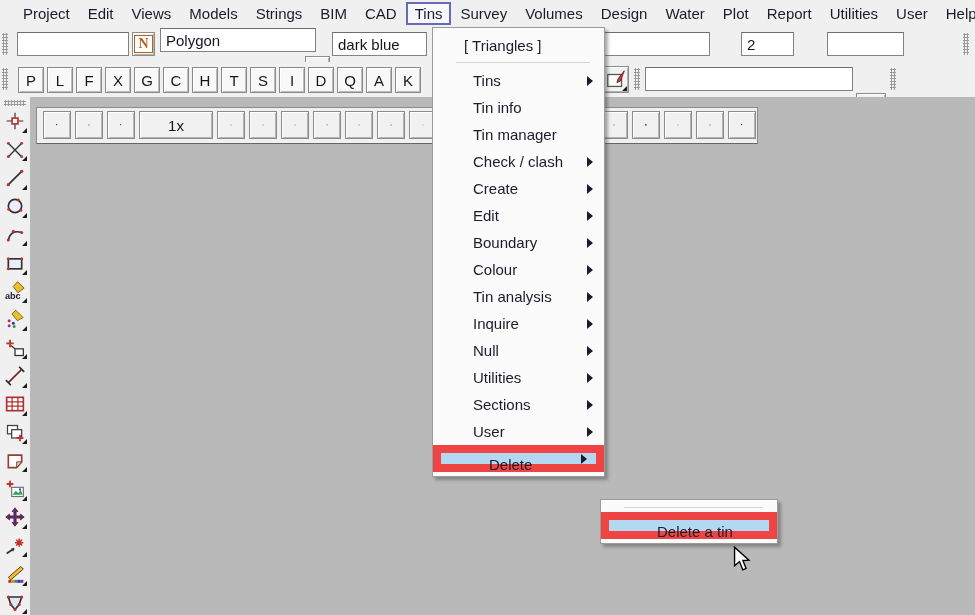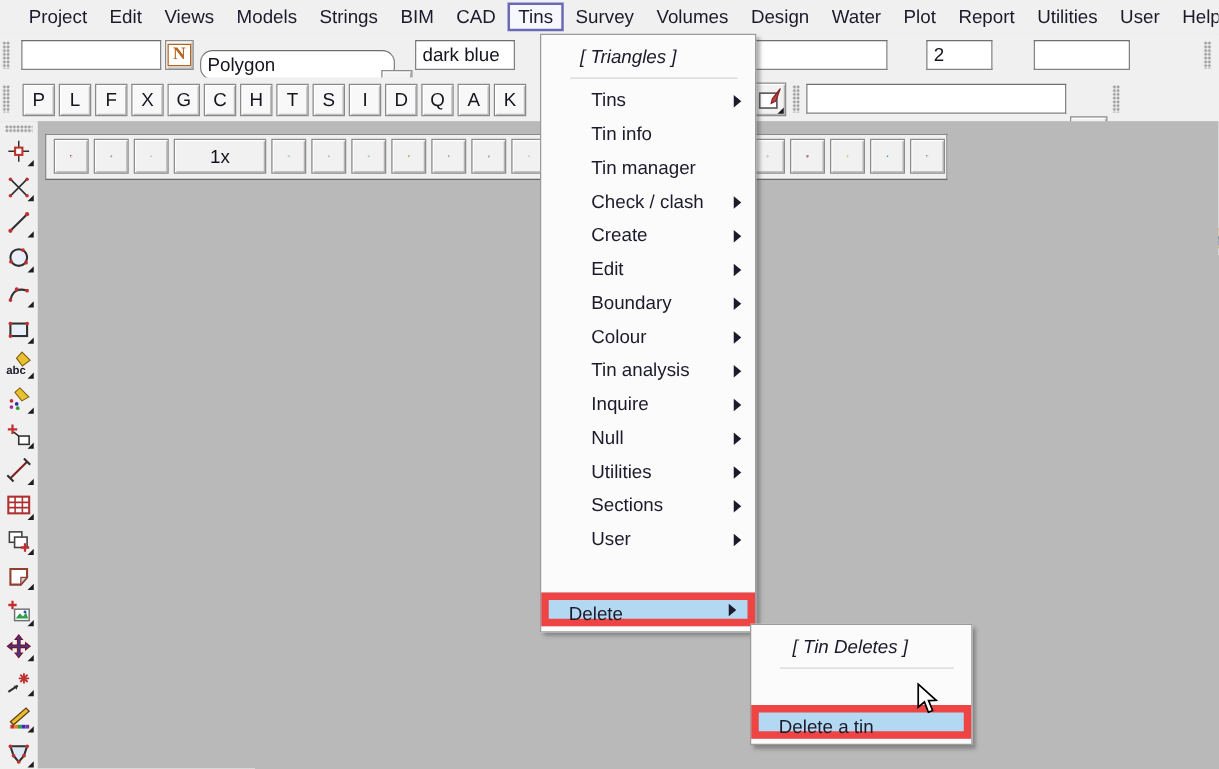--- a/index.html
+++ b/index.html
@@ -31,24 +31,24 @@
   .sidebar{position:absolute;left:0;top:97px;width:30px;height:518px;background:#f0f0f0;display:flex;flex-direction:column;align-items:center;gap:3px;padding-top:3px;box-sizing:border-box;z-index:2;}
   .sbtn{position:relative;width:26px;height:26px;background:transparent;border:none;display:flex;align-items:center;justify-content:center;padding:0;}
 
   
   .canvas{position:absolute;left:30px;top:97px;width:945px;height:518px;background:#b9b9b9;}
   .viewbar{position:absolute;left:6px;top:10px;width:722px;height:37px;background:#f0f0f0;border:1px solid #8a8a8a;border-bottom-color:#666;box-sizing:border-box;}
   .vbtn{position:absolute;top:3px;width:28px;height:28px;background:#f1f1f1;border:1px solid #8c8c8c;box-shadow:inset 1px 1px 0 #fff,inset -1px -1px 0 #b4b4b4;display:flex;align-items:center;justify-content:center;padding:12px;font:15px "Liberation Sans",sans-serif;color:#15151f;}
 
   
   .menu{position:absolute;background:#fbfbfb;border:1px solid #9b9b9b;box-shadow:3px 3px 3px rgba(70,70,70,.45);padding:4px 0 4px;box-sizing:border-box;z-index:10;}
-  .menu-header{height:27px;line-height:27px;padding-left:31px;font-size:15px;color:#1b1b2b;cursor:default;font-style:italic;}
+  .menu-header{height:27px;line-height:27px;padding-left:31px;font-size:15px;color:#1b1b2b;cursor:default;}
   .menu-sep{height:1px;background:#d6d6d6;margin:3px 14px 4px 23px;}
   .menu-item{position:relative;height:27px;line-height:27px;padding-left:40px;font-size:15px;color:#1b1b2b;cursor:default;box-sizing:border-box;}
-  .menu-item.hl{background:#b3d9f2;border:6px solid #ef4444;line-height:23px;padding-left:16px;margin-top:29px;}
+  .menu-item.hl{background:#b3d9f2;border:8px solid #ef4444;line-height:23px;padding-left:48px;}
   .sub-arrow{position:absolute;right:11px;top:50%;margin-top:-5px;width:0;height:0;border-left:6px solid #1b1b2b;border-top:5px solid transparent;border-bottom:5px solid transparent;}
   .menu-item.hl .sub-arrow{right:9px;}
 
   .cursor{position:absolute;z-index:30;}
 </style>
 </head>
 <body>
 
 <div class="screen">
 
@@ -80,30 +80,30 @@
     <div class="mi">User</div>
     <div class="mi">Help</div>
   </div>
 
   <div class="trow row2">
     <div class="vgrip abs" style="left:2px;top:6px;"></div>
     <input class="input abs" style="left: 17px; top: 5px; width: 112px;" value="">
     <button class="tbtn abs" style="left:132px;top:5px;width:23px;height:24px;">
       <span class="nbox">N</span>
     </button>
-    <input class="input abs" style="left: 160px; top: 13px; width: 156px; border-radius: 10px;" value="Polygon">
+    <input class="input abs" style="left: 160px; top: 1px; width: 156px;" value="Polygon">
     <button class="tbtn abs" style="left:305px;top:5px;width:25px;height:24px;">
       <svg width="21" height="20" viewBox="0 0 24 24">
         <path d="M3 10 Q8 5 12 10 T21 10 L21 14 Q16 19 12 14 T3 14 Z" fill="#b8cce4" stroke="#5070a0"></path>
         <path d="M3 17 Q8 12 12 17 T21 17" stroke="#7090c0" fill="none"></path>
         <circle cx="4" cy="10" r="1.6" fill="#c03030"></circle>
           <circle cx="20" cy="16" r="1.6" fill="#c03030"></circle>
       </svg>
     </button>
-    <input class="input abs" style="left: 332px; top: 5px; width: 80px;" value="dark blue">
+    <input class="input abs" style="left: 332px; top: 5px; width: 95px;" value="dark blue">
     <input class="input abs" style="left: 560px; top: 5px; width: 150px;" value="">
     <button class="tbtn abs" style="left:713px;top:5px;width:24px;height:25px;">
       <svg width="20" height="20" viewBox="0 0 24 24">
         <path d="M2 9 L7 4 L12 9 L17 4 L22 9" stroke="#8b4513" stroke-width="2.2" fill="none"></path>
         <path d="M2 17 L7 12 L12 17 L17 12 L22 17" stroke="#2030c0" stroke-width="2" stroke-dasharray="2.5 2" fill="none"></path>
       </svg>
     </button>
     <input class="input abs" style="left: 741px; top: 5px; width: 53px;" value="2">
     <button class="tbtn abs" style="left:798px;top:5px;width:24px;height:25px;">
       <svg width="20" height="20" viewBox="0 0 24 24">
@@ -437,21 +437,20 @@
     <div class="menu-item"><span>Tin analysis</span><span class="sub-arrow"></span></div>
     <div class="menu-item"><span>Inquire</span><span class="sub-arrow"></span></div>
     <div class="menu-item"><span>Null</span><span class="sub-arrow"></span></div>
     <div class="menu-item"><span>Utilities</span><span class="sub-arrow"></span></div>
     <div class="menu-item"><span>Sections</span><span class="sub-arrow"></span></div>
     <div class="menu-item"><span>User</span><span class="sub-arrow"></span></div>
     <div class="menu-item hl"><span>Delete</span><span class="sub-arrow"></span></div>
   </div>
 
   <div class="menu" style="left:600px;top:499px;width:178px;">
-    <div class="menu-header" style="padding-left:33px;">[ Tin Deletes ]</div>
     <div class="menu-sep"></div>
     <div class="menu-item hl"><span>Delete a tin</span></div>
   </div>
 
   <svg class="cursor" style="left:733px;top:546px;" width="18" height="26" viewBox="0 0 14 21">
     <path d="M1 1 L1 16 L5 12.6 L7.6 19.2 L10.3 18.1 L7.7 11.7 L12.6 11.5 Z" fill="#fff" stroke="#000" stroke-width="1.1"></path>
   </svg>
 
 </div>
 

